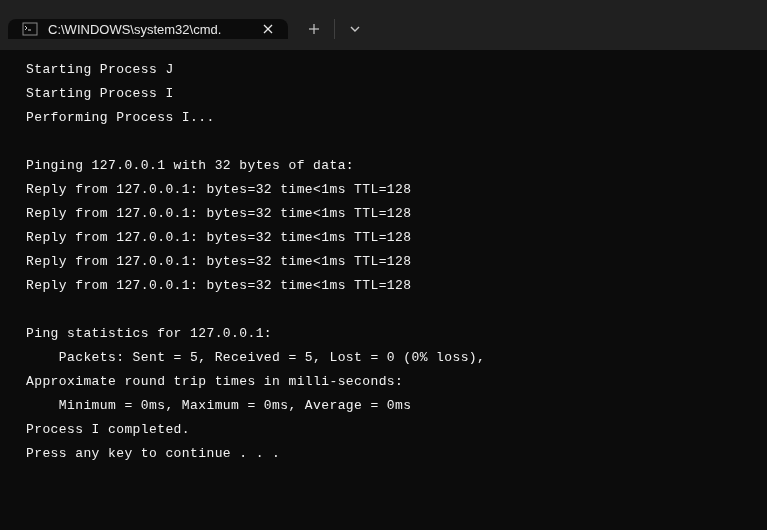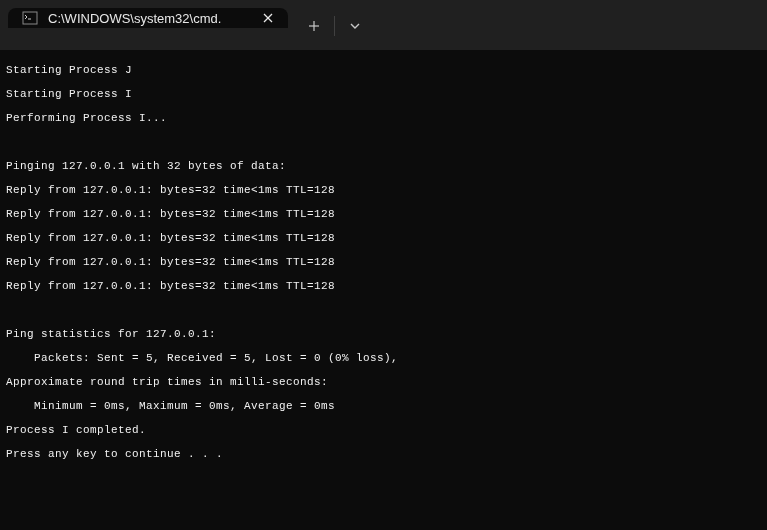--- a/index.html
+++ b/index.html
@@ -11,21 +11,21 @@
       width: 767px;
       height: 530px;
       background: #0c0c0c;
       font-family: Consolas, 'Courier New', monospace;
       overflow: hidden;
     }
     .titlebar {
       height: 50px;
       background: #202020;
       display: flex;
-      align-items: flex-start;
+      align-items: center;
     }
     .tab {
       background: #0c0c0c;
       display: flex;
       align-items: center;
       padding: 0 10px 0 14px;
       gap: 10px;
       border-top-left-radius: 8px;
       border-top-right-radius: 8px;
       margin-top: 8px;
@@ -78,23 +78,23 @@
       cursor: pointer;
       border-radius: 4px;
     }
     .divider {
       width: 1px;
       height: 20px;
       background: #404040;
       margin: 0 2px;
     }
     .terminal {
-      padding: 8px 6px;
+      padding: 8px 26px;
       color: #f2f2f2;
-      font-size: 11px;
+      font-size: 13px;
       line-height: 24px;
       letter-spacing: 0.4px;
       white-space: pre;
     }
     .terminal-line {
       min-height: 24px;
     }
   </style>
 </head>
 <body>

